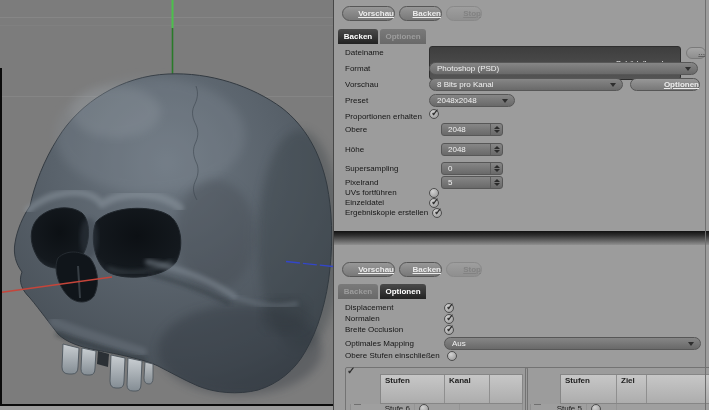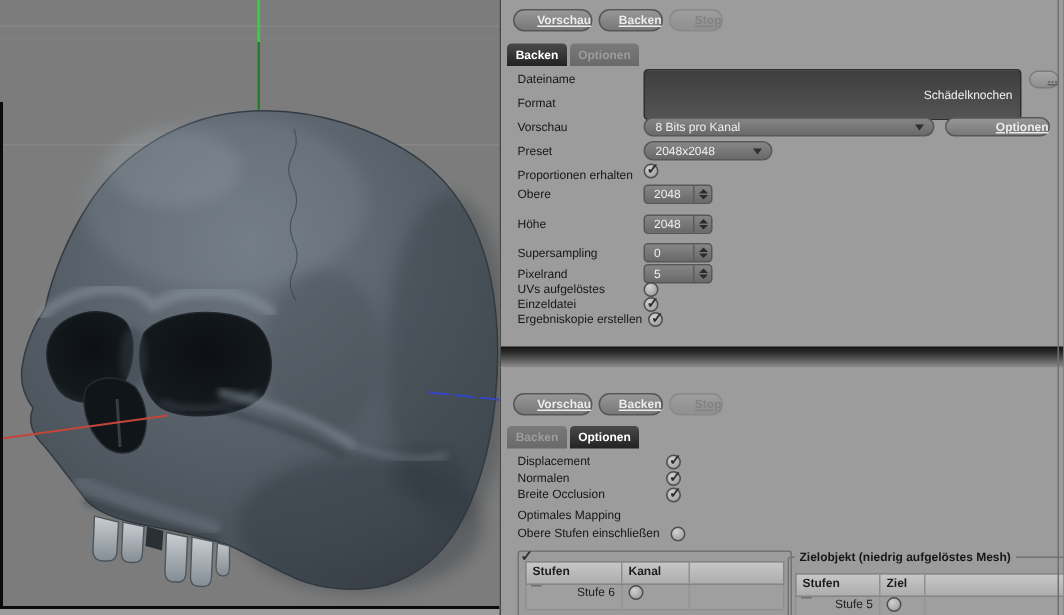--- a/index.html
+++ b/index.html
@@ -26,33 +26,33 @@
   .tab{position:absolute;height:15px;font-size:8px;font-weight:bold;text-align:center;line-height:15px;
        border-radius:3px 3px 0 0;background:linear-gradient(#7a7a7a,#696969);color:#9d9d9d;}
   .tab.on{background:linear-gradient(#4a4a4a,#222);color:#fff;}
   .inp{position:absolute;height:13px;background:linear-gradient(#3e3e3e,#545454);border:1px solid #2e2e2e;
        border-radius:3px;box-sizing:border-box;color:#f2f2f2;font-size:8px;line-height:11px;padding:16px 5px;
        font-family:"Liberation Sans",sans-serif;text-align:right;}
   .dd{position:absolute;height:13px;background:linear-gradient(#868686,#696969);border:1px solid #575757;
       border-radius:7px;box-sizing:border-box;color:#f0f0f0;font-size:8px;line-height:11px;padding:0 16px 0 7px;white-space:nowrap;}
   .dd .arr{position:absolute;right:6px;top:4px;width:0;height:0;border-left:3.5px solid transparent;
            border-right:3.5px solid transparent;border-top:4.5px solid #2e2e2e;}
-  .spin{position:absolute;width:46px;height:13px;background:linear-gradient(#868686,#696969);border:1px solid #575757;
-        border-radius:3px;box-sizing:border-box;color:#f0f0f0;font-size:8px;line-height:11px;padding-left:6px;}
+  .spin{position:absolute;width:62px;height:13px;background:linear-gradient(#868686,#696969);border:1px solid #575757;
+        border-radius:3px;box-sizing:border-box;color:#f0f0f0;font-size:8px;line-height:11px;padding-left:6px;margin-left:12px;}
   .spin .arrows{position:absolute;right:0;top:0;width:11px;height:11px;border-left:1px solid #5c5c5c;
         display:flex;flex-direction:column;align-items:center;justify-content:center;gap:1px;}
   .tri-up{width:0;height:0;border-left:3px solid transparent;border-right:3px solid transparent;border-bottom:3.5px solid #2b2b2b;}
   .tri-dn{width:0;height:0;border-left:3px solid transparent;border-right:3px solid transparent;border-top:3.5px solid #2b2b2b;}
   .cb{position:absolute;width:10px;height:10px;border-radius:50%;box-sizing:border-box;
       background:radial-gradient(circle at 35% 30%,#d2d2d2,#949494);border:1px solid #4e4e4e;}
   .cb.on::after{content:"\2713";position:absolute;left:1px;top:-3px;font-size:10px;font-weight:bold;color:#2d2d2d;}
   
   fieldset{position:absolute;border:1px solid #737373;border-radius:2px;margin:0;padding:0 4px 4px 4px;height:60px;}
   legend{font-size:8px;font-weight:bold;color:#171717;padding:0 3px;}
-  .thead{display:flex;height:16px;background:linear-gradient(#c7c7c7,#adadad);border:1px solid #868686;box-sizing:border-box;margin-top:6px;}
+  .thead{display:flex;height:30px;background:linear-gradient(#c7c7c7,#adadad);border:1px solid #868686;box-sizing:border-box;margin-top:6px;margin-left:30px;}
   .th{font-size:8px;font-weight:bold;color:#1d1d1d;line-height:11px;padding-left:4px;border-right:1px solid #8f8f8f;box-sizing:border-box;}
   .th:last-child{border-right:none;flex:1;}
   .trow{display:flex;height:17px;border:1px solid #8f8f8f;border-top:none;box-sizing:border-box;background:#9f9f9f;align-items:center;}
   .td{height:100%;display:flex;border-right:1px solid #949494;box-sizing:border-box;}
   .td:last-child{border-right:none;flex:1;}
   .tree-dash{width:7px;height:1px;background:#6f6f6f;margin-left:3px;}
   .rowname{font-size:8px;color:#1d1d1d;margin-left:auto;padding-right:4px;white-space:nowrap;}
   .td .cb{position:static;margin-left:4px;flex:none;}
 </style>
 </head>
@@ -153,20 +153,24 @@
     <div class="pbtn disabled" style="left:112px;top:6px;width:36px">Stop</div>
 
     <div class="tab on" style="left:4px;top:29px;width:40px">Backen</div>
     <div class="tab" style="left:46px;top:29px;width:46px">Optionen</div>
 
     <span class="lbl" style="top:46px">Dateiname</span>
     <input class="inp" style="left: 95px; top: 46px; width: 252px;" value="Schädelknochen">
     <div class="pbtn small" style="left:352px;top:47px;width:20px">...</div>
 
     <span class="lbl" style="top:62px">Format</span>
+    <div class="dd" style="left:95px;top:62px;width:269px">
+      <span>Photoshop (PSD)</span>
+      <span class="arr"></span>
+    </div>
 
     <span class="lbl" style="top:78px">Vorschau</span>
     <div class="dd" style="left:95px;top:78px;width:194px">
       <span>8 Bits pro Kanal</span>
       <span class="arr"></span>
     </div>
     <div class="pbtn" style="left:296px;top:78px;width:70px;height:13px;line-height:11px">Optionen</div>
 
     <span class="lbl" style="top:94px">Preset</span>
     <div class="dd" style="left:95px;top:94px;width:86px">
@@ -206,21 +210,21 @@
 
     <span class="lbl" style="top:176px">Pixelrand</span>
     <div class="spin" style="left:95px;top:176px">
       <span>5</span>
       <span class="arrows">
           <span class="tri-up"></span>
           <span class="tri-dn"></span>
         </span>
     </div>
 
-    <span class="lbl" style="top:188px;line-height:10px">UVs aufgelöstes</span>
+    <span class="lbl" style="top:188px;line-height:10px">UVs fortführen</span>
     <span class="cb" style="left:95px;top:188px"></span>
 
     <span class="lbl" style="top:198px;line-height:10px">Einzeldatei</span>
     <span class="cb on" style="left:95px;top:198px"></span>
 
     <span class="lbl" style="top:208px;line-height:10px">Ergebniskopie erstellen</span>
     <span class="cb on" style="left:98px;top:208px"></span>
   </section>
 
   <div class="gapband"></div>
@@ -236,20 +240,24 @@
     <span class="lbl" style="top:58px;line-height:10px">Displacement</span>
     <span class="cb on" style="left:110px;top:58px"></span>
 
     <span class="lbl" style="top:69px;line-height:10px">Normalen</span>
     <span class="cb on" style="left:110px;top:69px"></span>
 
     <span class="lbl" style="top:80px;line-height:10px">Breite Occlusion</span>
     <span class="cb on" style="left:110px;top:80px"></span>
 
     <span class="lbl" style="top:92px">Optimales Mapping</span>
+    <div class="dd" style="left:110px;top:92px;width:257px">
+      <span>Aus</span>
+      <span class="arr"></span>
+    </div>
 
     <span class="lbl" style="top:106px;line-height:10px">Obere Stufen einschließen</span>
     <span class="cb" style="left:113px;top:106px"></span>
 
     <fieldset style="left:11px;top:122px;width:173px">
       <div class="thead">
         <span class="th" style="width:64px">Stufen</span>
         <span class="th" style="width:45px">Kanal</span>
         <span class="th"></span>
       </div>
@@ -259,21 +267,20 @@
           <span class="rowname">Stufe 6</span>
         </span>
         <span class="td" style="width:45px">
           <span class="cb on"></span>
         </span>
         <span class="td"></span>
       </div>
     </fieldset>
 
     <fieldset style="left:191px;top:122px;width:183px">
-      <legend>Zielobjekt (niedrig aufgelöstes Mesh)</legend>
       <div class="thead">
         <span class="th" style="width:56px">Stufen</span>
         <span class="th" style="width:30px">Ziel</span>
         <span class="th"></span>
       </div>
       <div class="trow">
         <span class="td" style="width:56px">
           <span class="tree-dash"></span>
           <span class="rowname">Stufe 5</span>
         </span>

